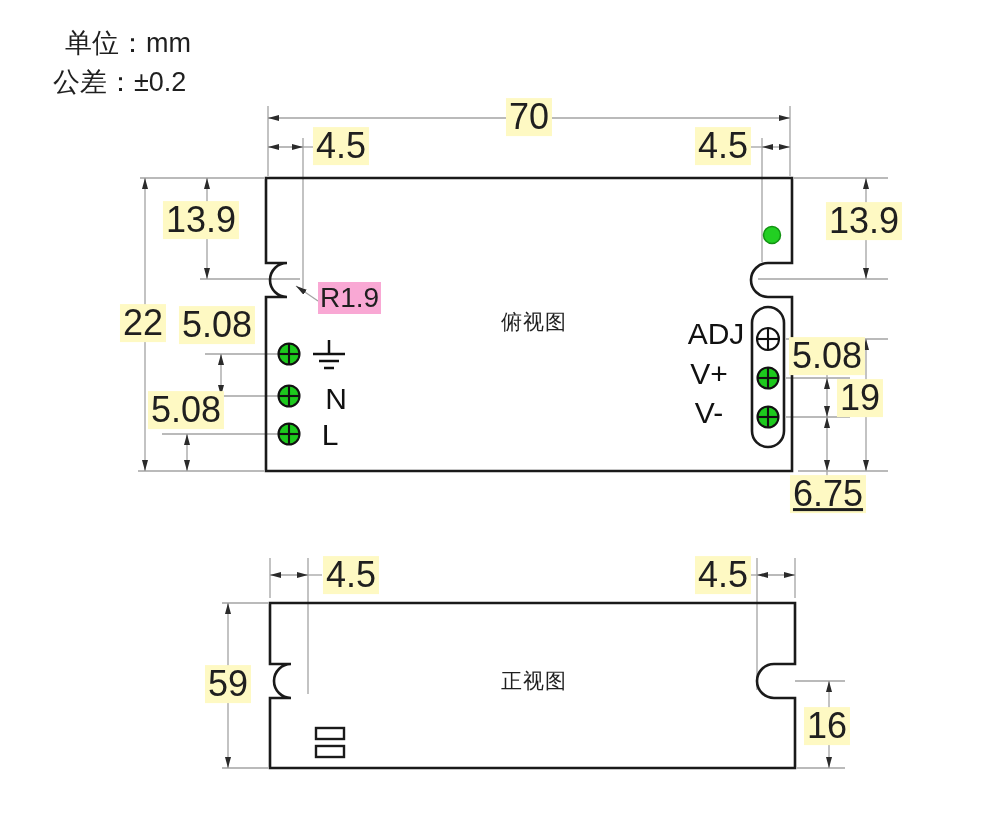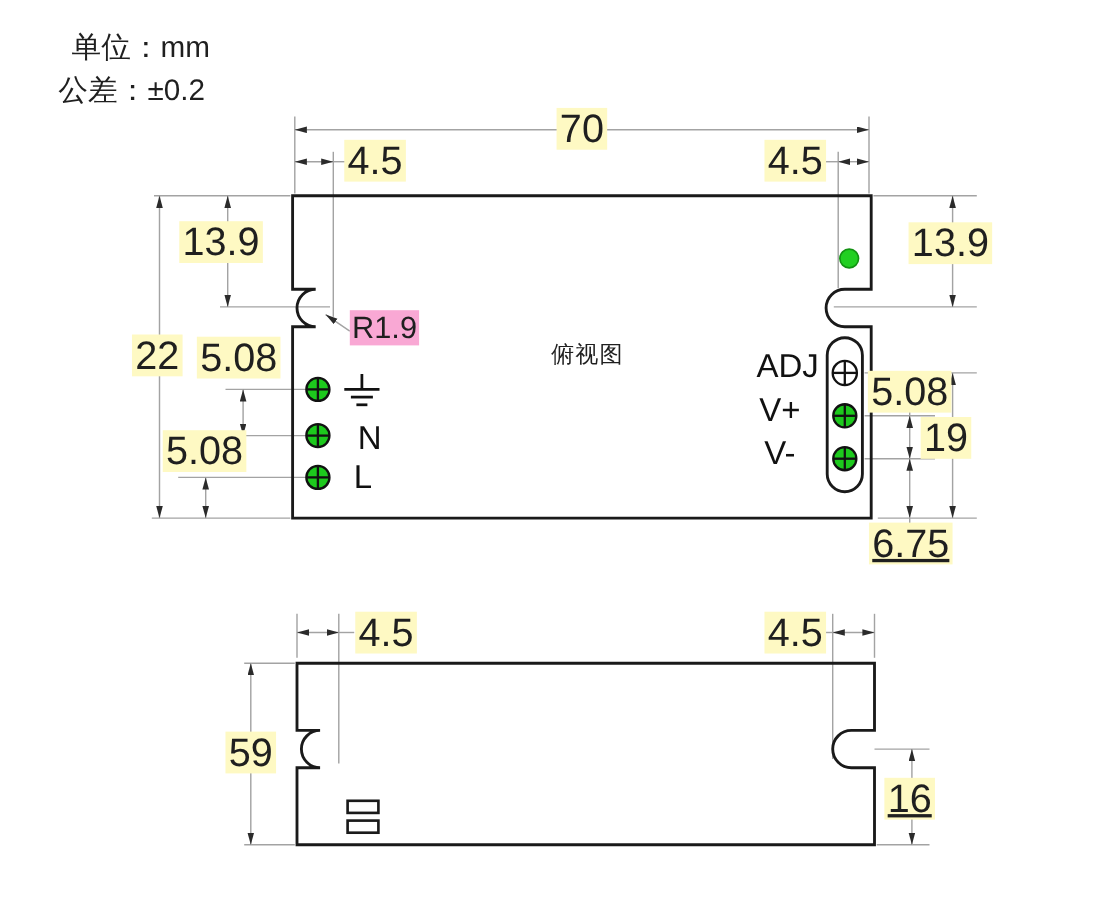--- a/index.html
+++ b/index.html
@@ -185,16 +185,17 @@
 
   <div class="txt term" style="left:336px;top:399px;">N</div>
   <div class="txt term" style="left:330px;top:435px;">L</div>
   <div class="txt term" style="left:716px;top:334px;">ADJ</div>
   <div class="txt term" style="left:709px;top:374px;">V+</div>
   <div class="txt term" style="left:709px;top:413px;">V-</div>
 
   <div class="txt dim" style="left:351px;top:575px;">4.5</div>
   <div class="txt dim" style="left:723px;top:575px;">4.5</div>
   <div class="txt dim" style="left:228px;top:684px;">59</div>
-  <div class="txt dim" style="left:827px;top:726px;text-decoration:underline;">16</div>
-
+  <div class="txt dim" style="left:827px;top:726px;">16</div>
+
+  <div class="txt vtitle" style="left:534px;top:681px;">正视图</div>
 
 </div>
 
 </body></html>

